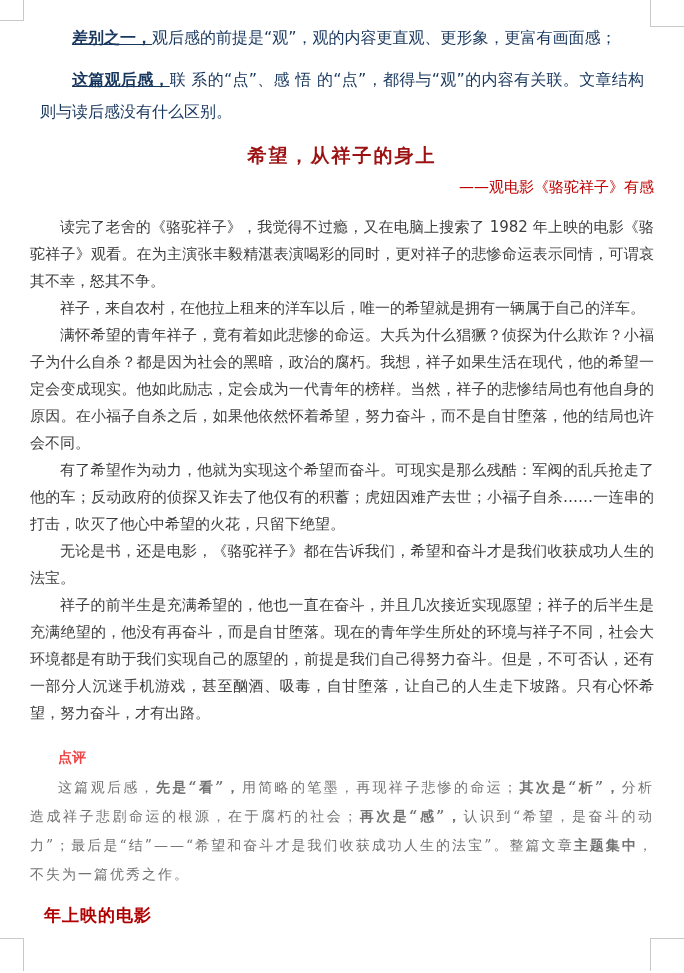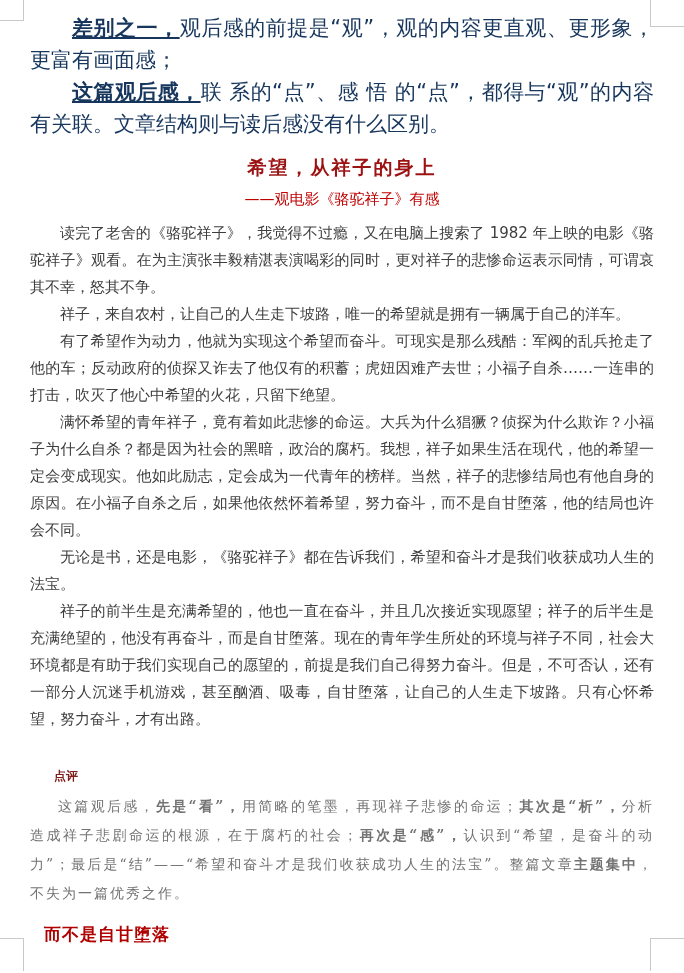--- a/index.html
+++ b/index.html
@@ -8,22 +8,22 @@
     width: 684px;
     height: 973px;
     background: #ffffff;
     overflow: hidden;
     font-family: "DejaVu Sans", sans-serif;
   }
   .content { padding: 12px 30px 0 30px; }
 
   
   .intro p {
-    margin: 0;
-    font-size: 21px;
+    margin: 10px;
+    font-size: 16px;
     line-height: 32px;
     color: #17365d;
     text-align: justify;
     text-indent: 2em;
   }
   .intro .lead {
     font-weight: bold;
     text-decoration: underline;
   }
 
@@ -32,46 +32,46 @@
     margin: 14px 0 0 0;
     text-align: center;
     font-size: 19px;
     line-height: 26px;
     font-weight: bold;
     color: #9c1212;
     letter-spacing: 2px;
   }
   .essay-subtitle {
     margin: 8px 0 0 0;
-    text-align: center;
+    text-align: right;
     font-size: 15px;
     line-height: 22px;
     font-weight: normal;
     color: #c00000;
   }
 
   
-  .essay { margin-top: 10px; }
+  .essay { margin-top: 16px; }
   .essay p {
     margin: 0;
     font-size: 15px;
     line-height: 27px;
     color: #3d3d3d;
     text-align: justify;
     text-indent: 2em;
   }
 
   
   .review-heading {
-    margin: 33px 0 0 0;
+    margin: 20px 0 0 0;
     padding-left: 2em;
-    font-size: 12px;
+    font-size: 14px;
     line-height: 20px;
     font-weight: bold;
-    color: #7f1d1d;
+    color: #ef4444;
   }
   .review-text {
     margin: 6px 0 0 0;
     font-size: 14px;
     line-height: 29px;
     color: #737373;
     font-family: "DejaVu Serif", serif;
     letter-spacing: 2px;
     text-align: justify;
     text-indent: 2em;
@@ -115,27 +115,27 @@
         <p><span class="lead">差别之一，</span><span>观后感的前提是“观”，观的内容更直观、更形象，更富有画面感；</span></p>
         <p><span class="lead">这篇观后感，</span><span>联 系的“点”、感 悟 的“点”，都得与“观”的内容有关联。文章结构则与读后感没有什么区别。</span></p>
       </section>
 
     <h1 class="essay-title">希望，从祥子的身上</h1>
 
     <h2 class="essay-subtitle">——观电影《骆驼祥子》有感</h2>
 
     <section class="essay">
         <p>读完了老舍的《骆驼祥子》，我觉得不过瘾，又在电脑上搜索了 1982 年上映的电影《骆驼祥子》观看。在为主演张丰毅精湛表演喝彩的同时，更对祥子的悲惨命运表示同情，可谓哀其不幸，怒其不争。</p>
-        <p>祥子，来自农村，让自己的人生走下坡路，唯一的希望就是拥有一辆属于自己的洋车。</p>
+        <p>祥子，来自农村，在他拉上租来的洋车以后，唯一的希望就是拥有一辆属于自己的洋车。</p>
+        <p>满怀希望的青年祥子，竟有着如此悲惨的命运。大兵为什么猖獗？侦探为什么欺诈？小福子为什么自杀？都是因为社会的黑暗，政治的腐朽。我想，祥子如果生活在现代，他的希望一定会变成现实。他如此励志，定会成为一代青年的榜样。当然，祥子的悲惨结局也有他自身的原因。在小福子自杀之后，如果他依然怀着希望，努力奋斗，而不是自甘堕落，他的结局也许会不同。</p>
         <p>有了希望作为动力，他就为实现这个希望而奋斗。可现实是那么残酷：军阀的乱兵抢走了他的车；反动政府的侦探又诈去了他仅有的积蓄；虎妞因难产去世；小福子自杀……一连串的打击，吹灭了他心中希望的火花，只留下绝望。</p>
-        <p>满怀希望的青年祥子，竟有着如此悲惨的命运。大兵为什么猖獗？侦探为什么欺诈？小福子为什么自杀？都是因为社会的黑暗，政治的腐朽。我想，祥子如果生活在现代，他的希望一定会变成现实。他如此励志，定会成为一代青年的榜样。当然，祥子的悲惨结局也有他自身的原因。在小福子自杀之后，如果他依然怀着希望，努力奋斗，而不是自甘堕落，他的结局也许会不同。</p>
         <p>无论是书，还是电影，《骆驼祥子》都在告诉我们，希望和奋斗才是我们收获成功人生的法宝。</p>
         <p>祥子的前半生是充满希望的，他也一直在奋斗，并且几次接近实现愿望；祥子的后半生是充满绝望的，他没有再奋斗，而是自甘堕落。现在的青年学生所处的环境与祥子不同，社会大环境都是有助于我们实现自己的愿望的，前提是我们自己得努力奋斗。但是，不可否认，还有一部分人沉迷手机游戏，甚至酗酒、吸毒，自甘堕落，让自己的人生走下坡路。只有心怀希望，努力奋斗，才有出路。</p>
       </section>
 
     <div class="review-heading">点评</div>
 
     <p class="review-text"><span class="seg">这篇观后感，</span><span class="seg-bold">先是“看”，</span><span class="seg">用简略的笔墨，再现祥子悲惨的命运；</span><span class="seg-bold">其次是“析”，</span><span class="seg">分析造成祥子悲剧命运的根源，在于腐朽的社会；</span><span class="seg-bold">再次是“感”，</span><span class="seg">认识到“希望，是奋斗的动力”；最后是“结”——“希望和奋斗才是我们收获成功人生的法宝”。整篇文章</span><span class="seg-bold">主题集中</span><span class="seg">，不失为一篇优秀之作。</span></p>
 
-    <div class="next-heading">而不是自甘堕落</div>
+    <div class="next-heading">年上映的电影</div>
 
   </div>
 </div>
 
 </body></html>

